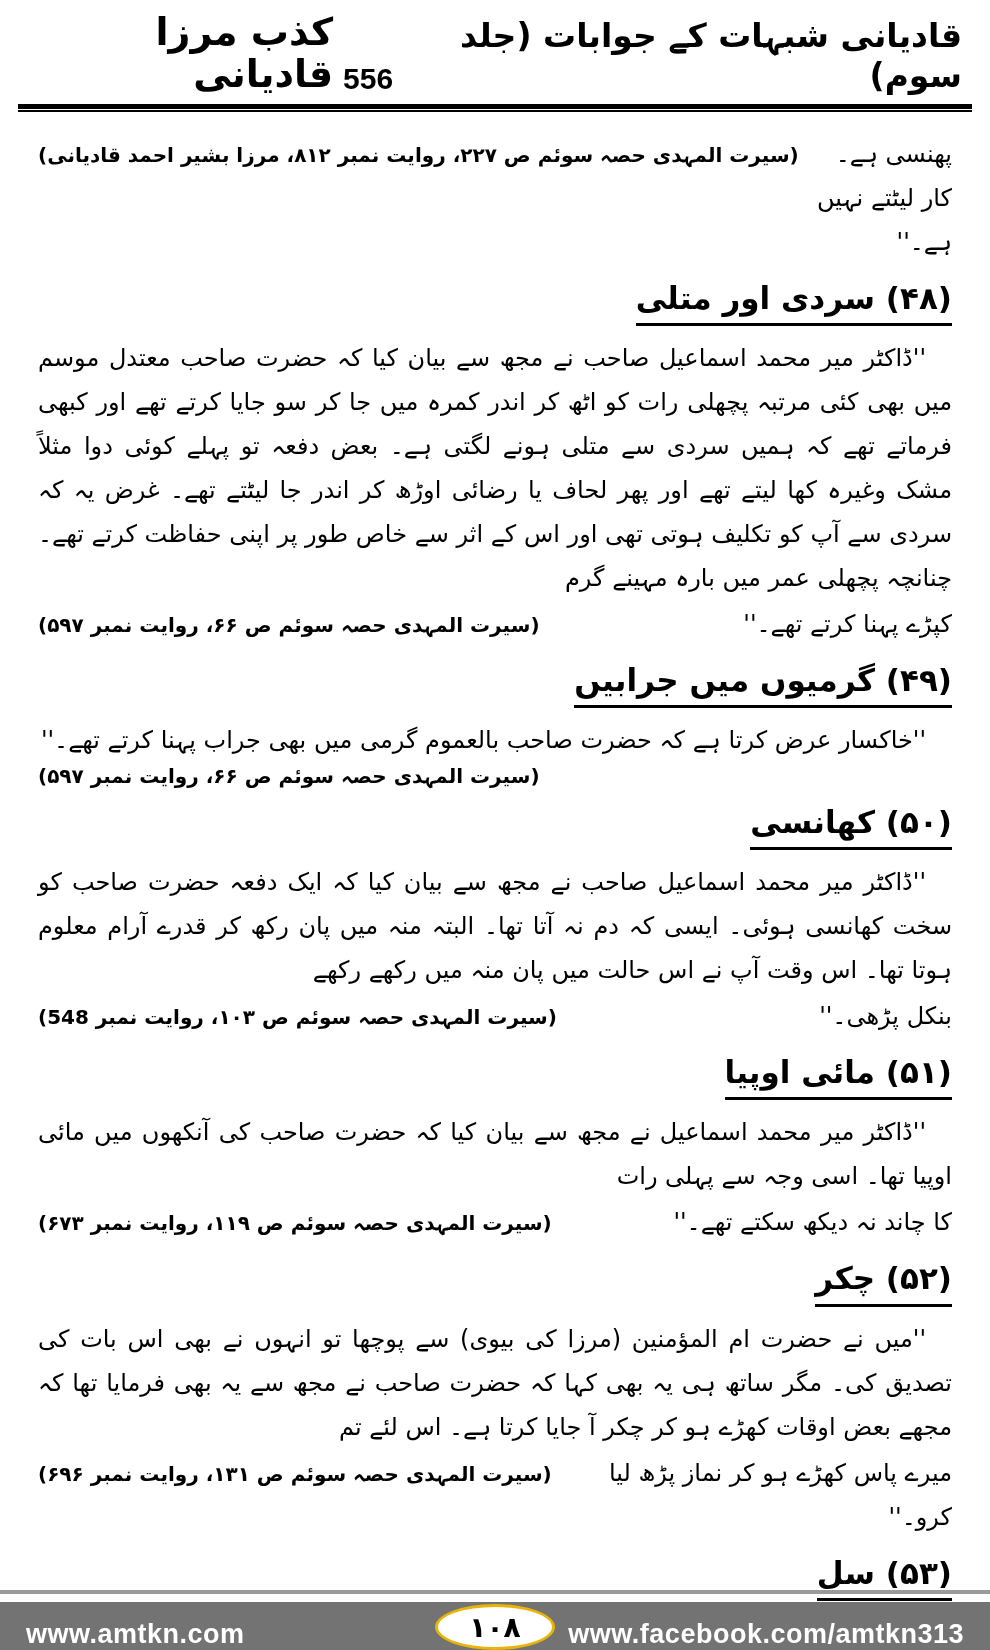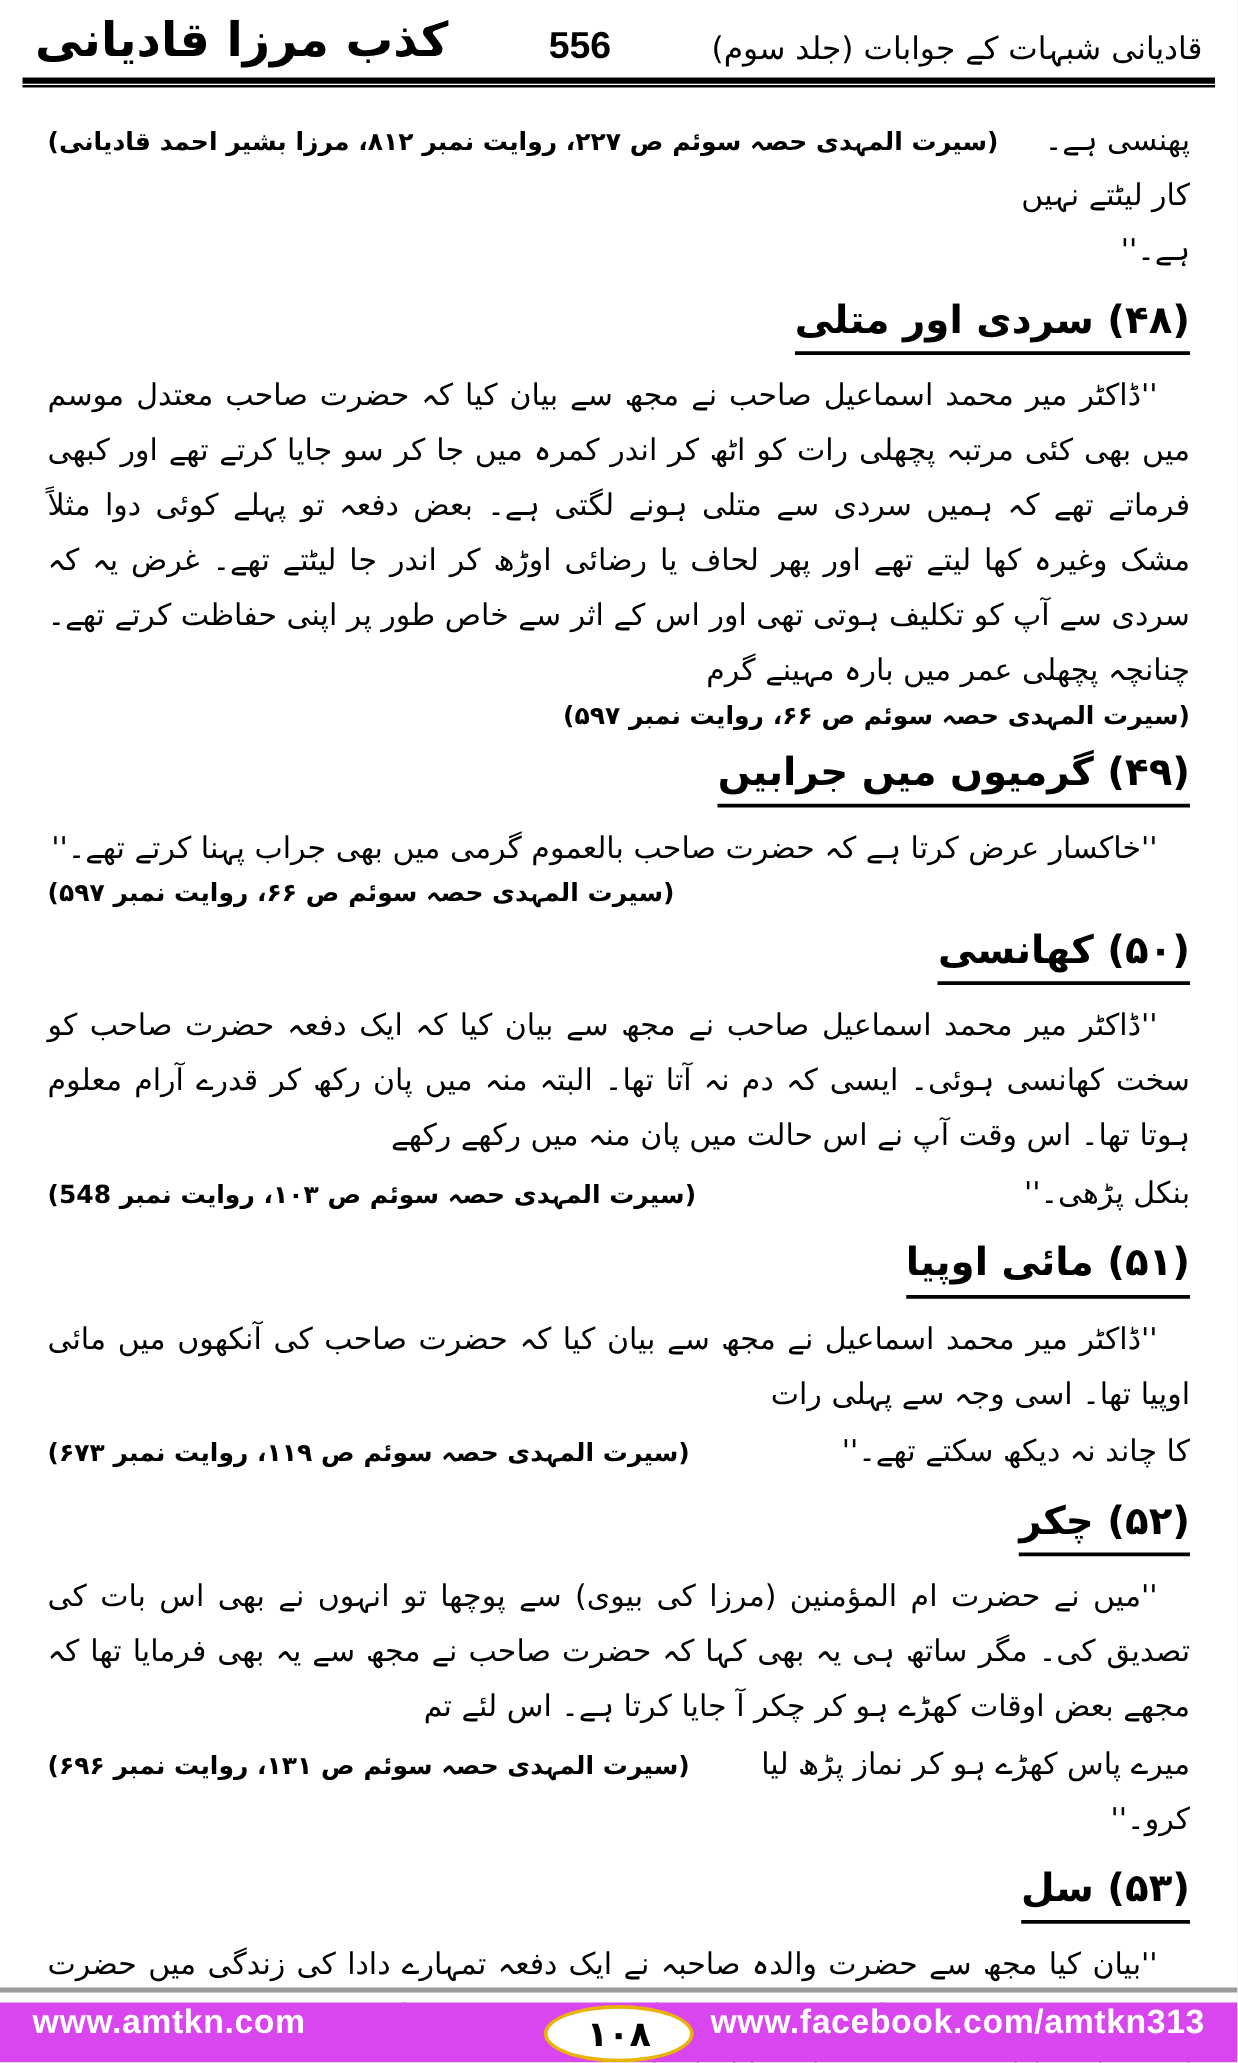--- a/index.html
+++ b/index.html
@@ -28,22 +28,22 @@
     direction: rtl;
     line-height: 1.1;
   }
   .page-number-latin {
     font-size: 30px;
     font-weight: bold;
     font-family: "Liberation Sans", sans-serif;
     padding: 0 10px;
   }
   .series-title {
-    font-size: 25px;
-    font-weight: normal;
+    font-size: 33px;
+    font-weight: bold;
     direction: rtl;
     line-height: 1.2;
   }
   .rule-thick { height: 5px; background: #000; margin: 2px 18px 1px 18px; }
   .rule-thin  { height: 2px; background: #000; margin: 0 18px 0 18px; }
 
   
   .content {
     padding: 18px 38px 0 38px;
     direction: rtl;
@@ -96,23 +96,23 @@
   .footer-stripe {
     position: absolute;
     left: 0; right: 0; top: 0;
     height: 4px;
     background: #9a9a9a;
   }
   .footer-bar {
     position: absolute;
     left: 0; right: 0; bottom: 0;
     height: 48px;
-    background: #d946ef;
-    display: flex;
-    align-items: flex-start;
+    background: #737373;
+    display: flex;
+    align-items: flex-end;
     justify-content: space-between;
     padding: 0 26px;
     direction: ltr;
     gap: 22px;
   }
   .footer-url {
     color: #fff;
     font-family: "Liberation Sans", sans-serif;
     font-weight: bold;
     font-size: 27px;
@@ -157,20 +157,21 @@
     </div>
 
     <div id="sections">
   <div class="section">
     <div class="section-heading-wrap">
       <span class="section-heading">(۴۸) سردی اور متلی</span>
     </div>
     <div class="section-body">''ڈاکٹر میر محمد اسماعیل صاحب نے مجھ سے بیان کیا کہ حضرت صاحب معتدل موسم میں بھی کئی مرتبہ پچھلی رات کو اٹھ کر اندر کمرہ میں جا کر سو جایا کرتے تھے اور کبھی فرماتے تھے کہ ہمیں سردی سے متلی ہونے لگتی ہے۔ بعض دفعہ تو پہلے کوئی دوا مثلاً مشک وغیرہ کھا لیتے تھے اور پھر لحاف یا رضائی اوڑھ کر اندر جا لیٹتے تھے۔ غرض یہ کہ سردی سے آپ کو تکلیف ہوتی تھی اور اس کے اثر سے خاص طور پر اپنی حفاظت کرتے تھے۔ چنانچہ پچھلی عمر میں بارہ مہینے گرم</div>
     <div class="center-line"></div>
     <div class="cite-row">
+      <span class="tail-text">کپڑے پہنا کرتے تھے۔''</span>
       <span class="citation">(سیرت المہدی حصہ سوئم ص ۶۶، روایت نمبر ۵۹۷)</span>
     </div>
   </div>
 
   <div class="section">
     <div class="section-heading-wrap">
       <span class="section-heading">(۴۹) گرمیوں میں جرابیں</span>
     </div>
     <div class="section-body">''خاکسار عرض کرتا ہے کہ حضرت صاحب بالعموم گرمی میں بھی جراب پہنا کرتے تھے۔''</div>
     <div class="center-line"></div>

